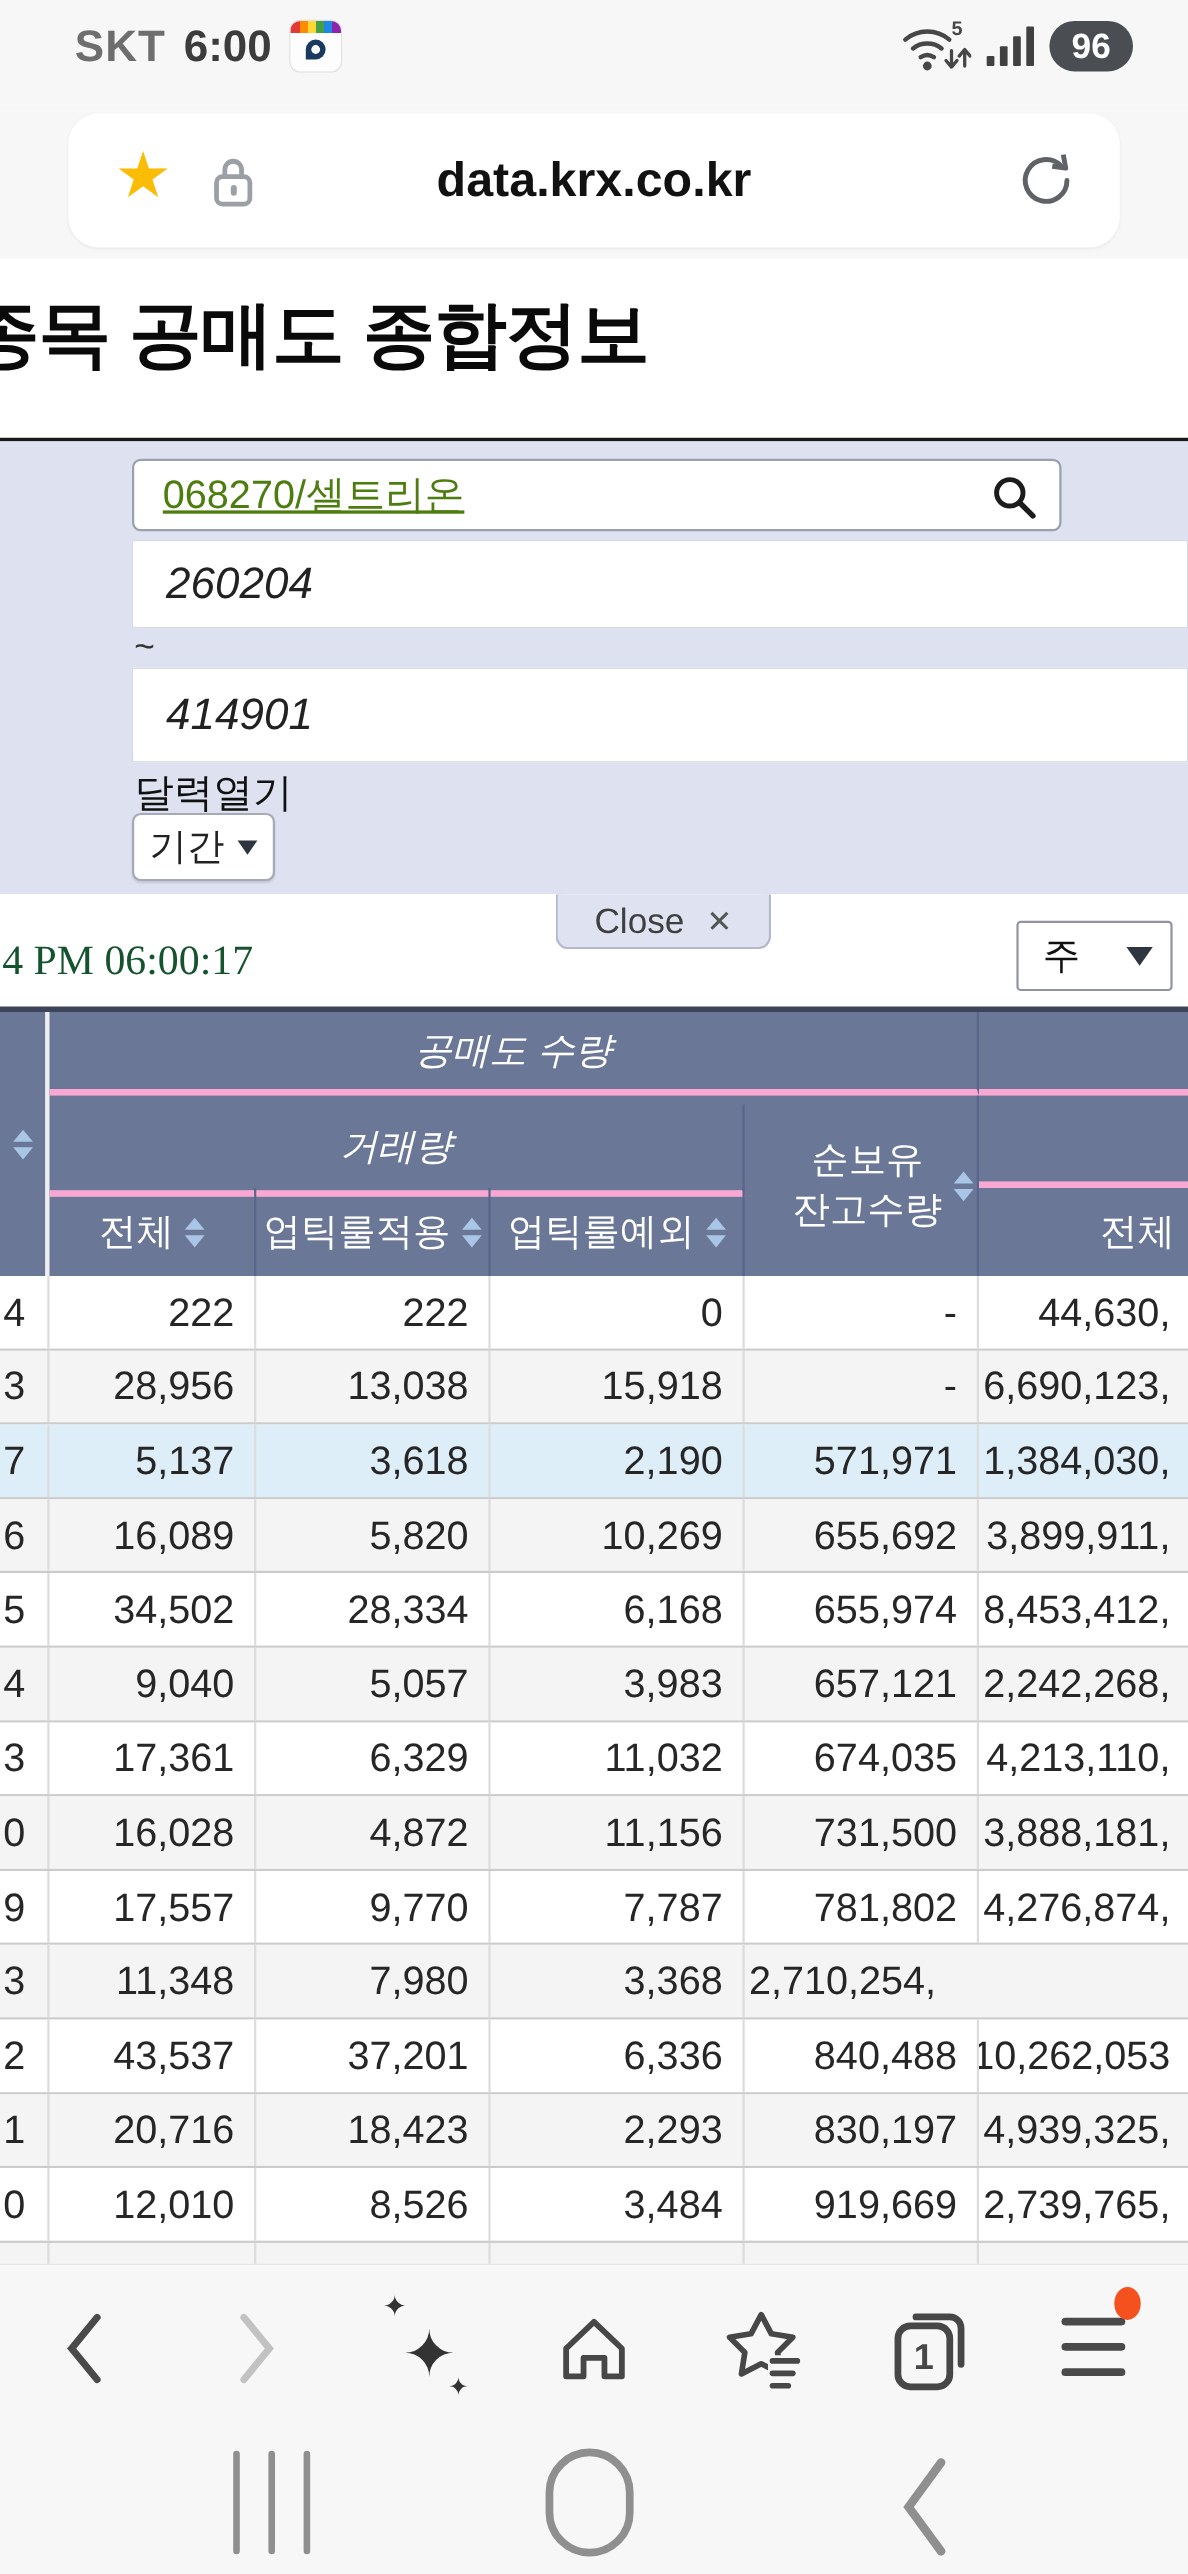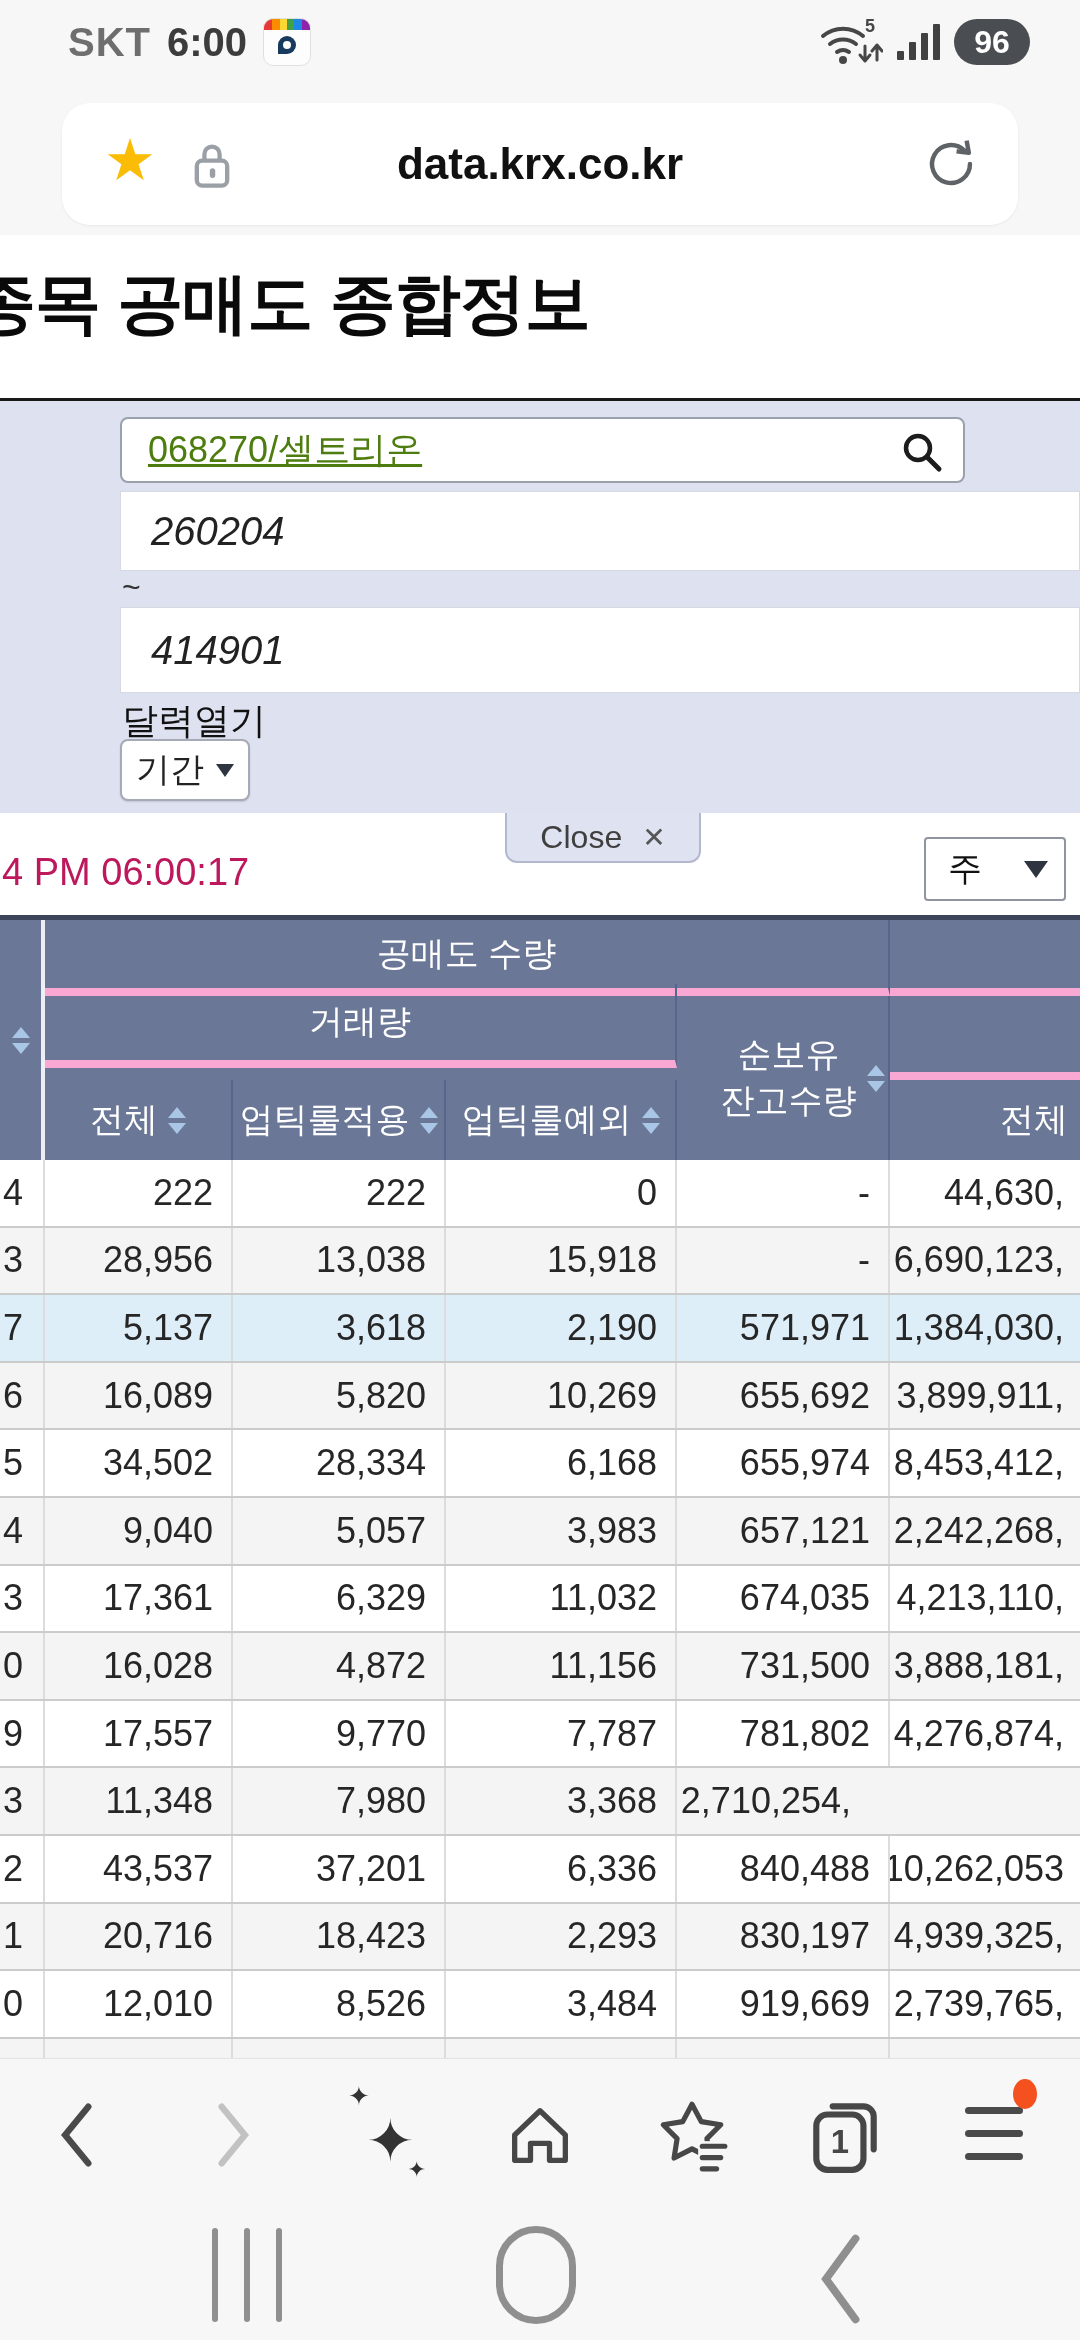--- a/index.html
+++ b/index.html
@@ -51,36 +51,36 @@
       display:flex; align-items:center; justify-content:center; gap:12px; box-shadow:0 1px 2px rgba(0,0,0,.12); }
   .period-btn .lbl { font-size:34px; color:#222; }
   .caret-down { width:0; height:0; border-left:11px solid transparent; border-right:11px solid transparent; border-top:16px solid #2e3440; }
 
   
   .strip { position:absolute; top:813px; left:0; width:1080px; height:102px; background:#fff; }
   .close-tab { position:absolute; left:505px; top:0; width:196px; height:50px; background:#dfe2f0; border:2px solid #b4b8cf; border-top:none;
       border-radius:0 0 12px 12px; display:flex; align-items:center; justify-content:center; gap:20px; }
   .close-tab .lbl { font-size:32px; color:#3f3f3f; }
   .close-tab .x { font-size:28px; color:#555; }
-  .timestamp { position:absolute; left:2px; top:38px; font-size:38px; color:#be185d; white-space:nowrap; }
+  .timestamp { position:absolute; left:2px; top:38px; font-size:38px; color:#14532d; white-space:nowrap;font-family:Liberation Serif, serif; }
   .unit-select { position:absolute; left:924px; top:24px; width:142px; height:64px; background:#fff; border:2px solid #8f949e; border-radius:4px;
       display:flex; align-items:center; }
   .unit-select .lbl { font-size:34px; color:#111; padding-left:22px; flex:1; }
   .unit-select .caret-down { margin-right:16px; border-left-width:12px; border-right-width:12px; border-top-width:17px; }
 
   
   .tbl { position:absolute; top:915px; left:0; width:1080px; height:1143px; background:#fff; border-top:5px solid #3c4459; }
   .thead { position:relative; width:1080px; height:240px; background:#6a7796; color:#fff; }
   .hc { position:absolute; display:flex; align-items:center; justify-content:center; gap:10px; font-size:34px; }
   .hc.bdr { border-right:2px solid #59658b; }
-  .hc.bdb { border-bottom:8px solid #f9a8d4; }
+  .hc.bdb { border-bottom:6px solid #f9a8d4;font-style:italic; }
   .date-col { left:0; top:0; width:45px; height:240px; border-right:4px solid #edeff3; }
   .g-qty   { left:45px;  top:0;     width:845px; height:76px; }
   .g-rt    { left:890px; top:0;     width:190px; height:76px; }
-  .g-vol   { left:45px;  top:64px;  width:632px; height:84px; }
+  .g-vol   { left:45px;  top:84px;  width:632px; height:84px; }
   .g-net   { left:677px; top:76px;  width:213px; height:164px; flex-direction:row; }
   .g-rt2   { left:890px; top:76px;  width:190px; height:84px; }
   .h-c1 { left:45px;  top:160px; width:188px; height:80px; }
   .h-c2 { left:233px; top:160px; width:213px; height:80px; }
   .h-c3 { left:446px; top:160px; width:231px; height:80px; }
   .h-c4 { left:890px; top:160px; width:190px; height:80px; justify-content:flex-end; padding-right:12px; }
   .net-lines { display:flex; flex-direction:column; align-items:center; line-height:1.35;margin-left:40px; }
   .sort { display:inline-flex; flex-direction:column; gap:5px; }
   .sort i { display:block; width:0; height:0; border-left:9px solid transparent; border-right:9px solid transparent; }
   .sort .up { border-bottom:11px solid #a9c6e6; }

